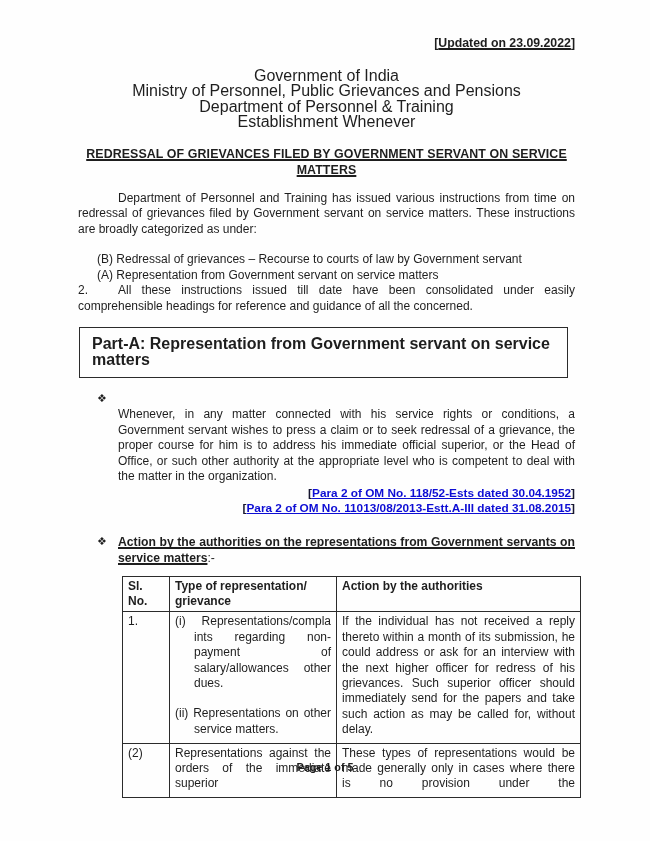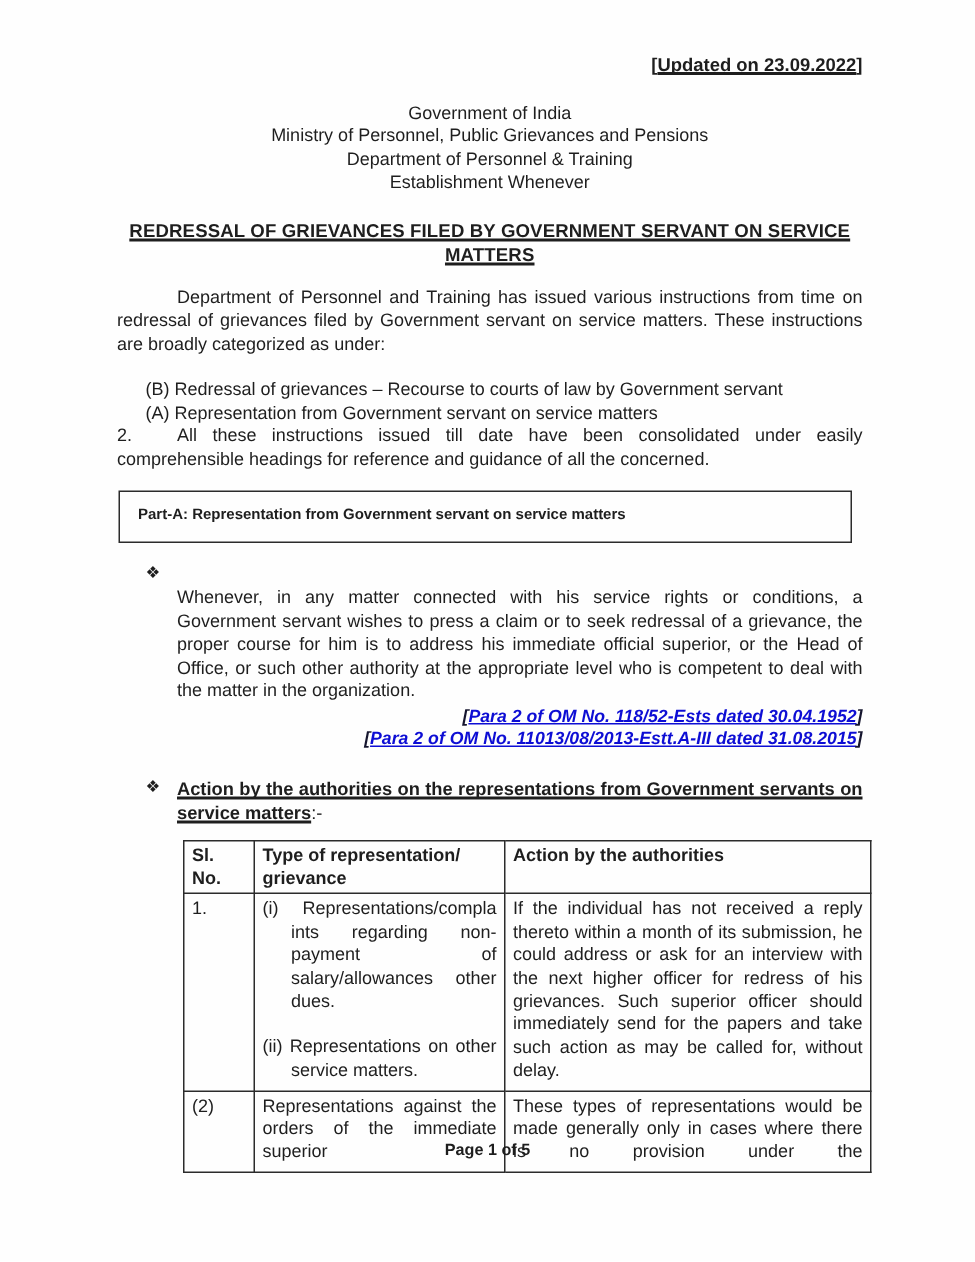--- a/index.html
+++ b/index.html
@@ -12,49 +12,49 @@
     font-size:12px;
     line-height:15.5px;
     overflow:hidden;
     box-sizing:border-box;
   }
   .content{padding:36px 75px 0 78px;}
   .thick-u{text-decoration:underline;text-decoration-skip-ink:none;text-decoration-thickness:1.5px;}
 
   .updated{text-align:right;font-weight:bold;font-size:12.3px;}
 
-  .letterhead{text-align:center;margin-top:16px;font-size:12px;line-height:15.5px;}
+  .letterhead{text-align:center;margin-top:16px;font-size:16px;line-height:15.5px;}
 
   .doc-title{
     text-align:center;font-weight:bold;font-size:12.4px;line-height:16.5px;
     margin-top:16px;letter-spacing:0.1px;
   }
 
   .intro{margin-top:12px;text-align:justify;text-indent:40px;}
 
   .cat-list{margin-top:15px;padding-left:19px;}
 
   .para2{text-align:justify;}
   .p2num{display:inline-block;width:40px;}
 
   .partbox{
     margin-top:13px;margin-left:1px;
     width:489px;box-sizing:border-box;
     border:1.5px solid #2b2b2b;
     padding:8px 12px 9px 12px;
-    font-weight:bold;font-size:10px;line-height:16px;
+    font-weight:bold;font-size:16px;line-height:16px;
   }
 
   .bullet{display:flex;margin-top:13px;}
   .bullet.b2{margin-top:18px;}
   .bglyph{flex:none;width:21px;margin-left:19px;font-size:11px;line-height:15.5px;}
   .bbody{flex:1;min-width:0;}
   .btext{text-align:justify;margin-top:16px;}
 
-  .refs{text-align:right;margin-top:1px;font-size:11.8px;line-height:15px;font-weight:bold;font-style:italic;}
+  .refs{text-align:right;margin-top:1px;font-size:11.8px;line-height:15px;font-weight:bold;}
   .reflink{color:var(--link,#0d0dd4);text-decoration:underline;text-decoration-skip-ink:none;cursor:pointer;}
   .refbr{color:#15152e;}
 
   .b2text{text-align:justify;font-size:12.2px;line-height:16.5px;}
   .b2text .bh{font-weight:bold;text-decoration:underline;text-decoration-skip-ink:none;text-decoration-thickness:1.5px;}
 
   table.gtable{
     border-collapse:collapse;table-layout:fixed;
     margin-top:9px;margin-left:44px;
     width:458px;

